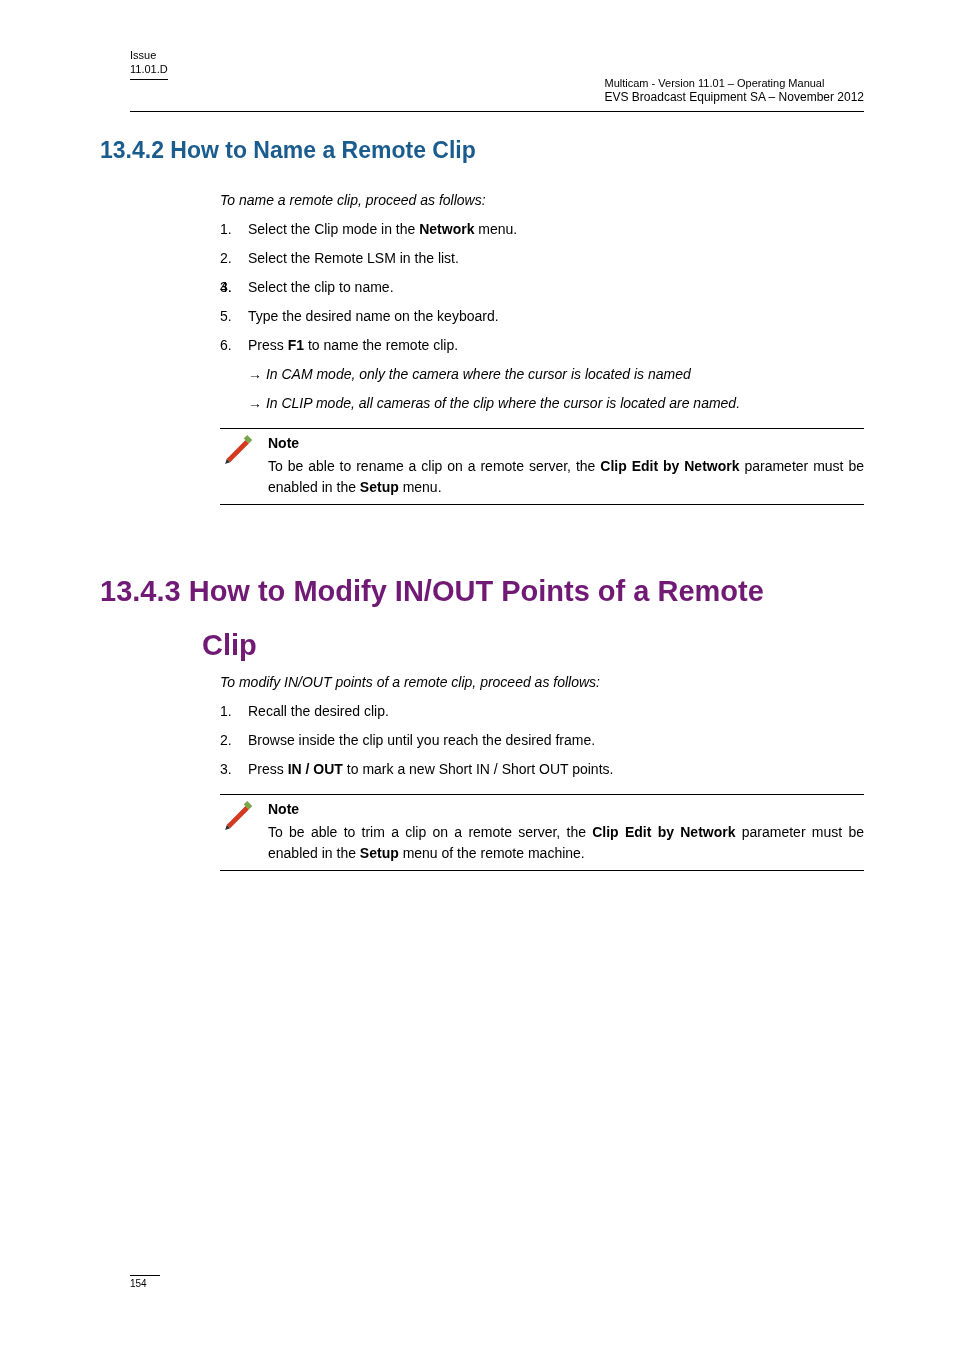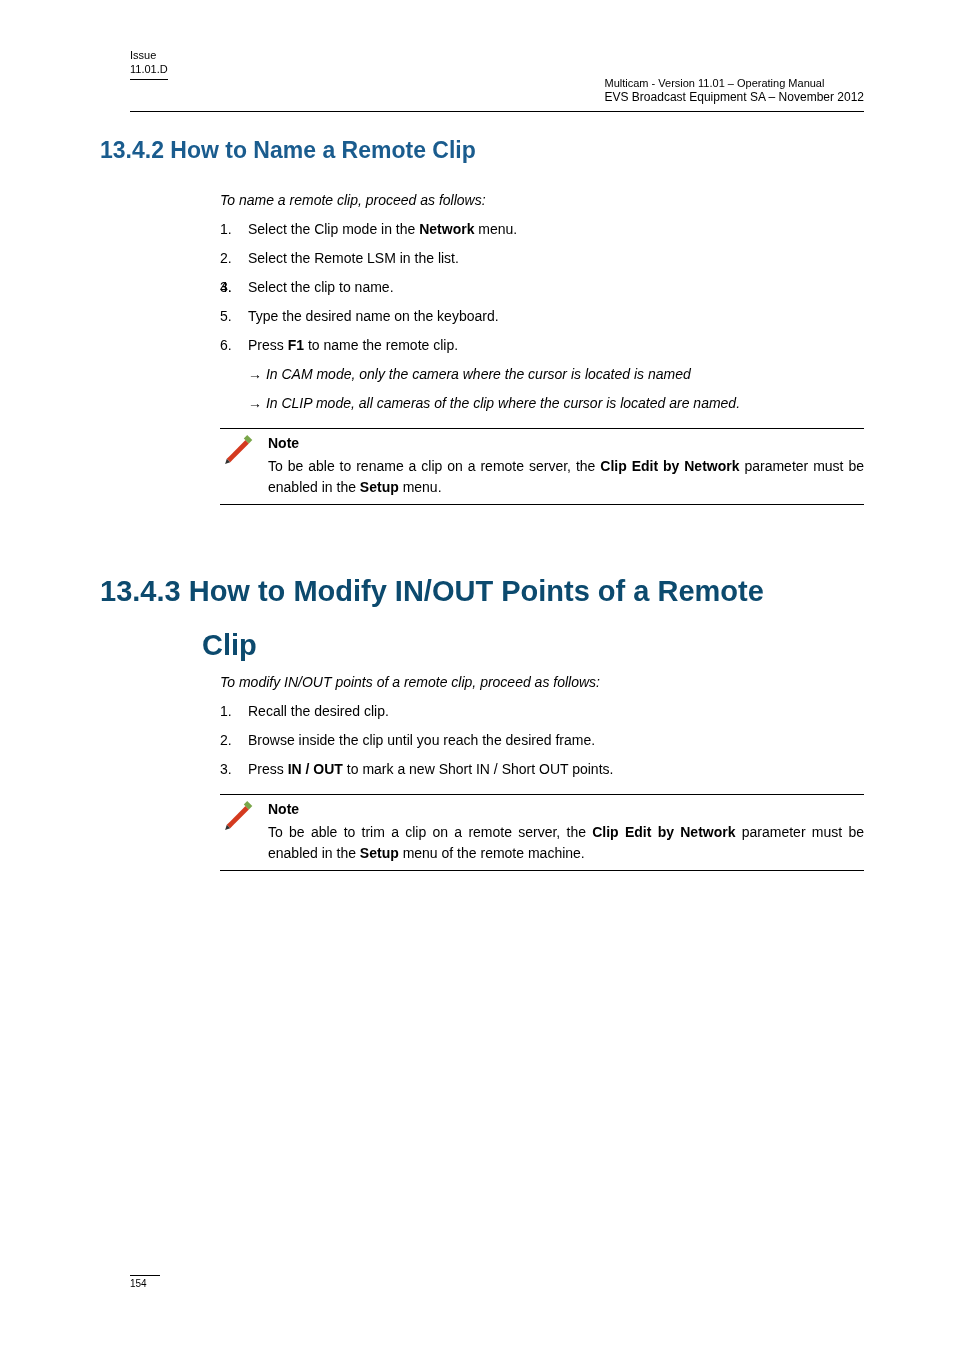--- a/index.html
+++ b/index.html
@@ -100,21 +100,21 @@
     font-size: 14px;
     text-align: justify;
   }
   .note-text .note-title {
     font-weight: bold;
     margin-bottom: 2px;
   }
   .section2-title {
     margin-top: 60px;
     margin-left: -30px;
-    color: #0c4a6e;
+    color: #701a75;
     font-size: 29px;
     font-weight: bold;
     line-height: 1.85;
   }
   .section2-title .clip-word {
     display: block;
     margin-left: 102px;
     margin-top: 0;
   }
   .footer-num {

